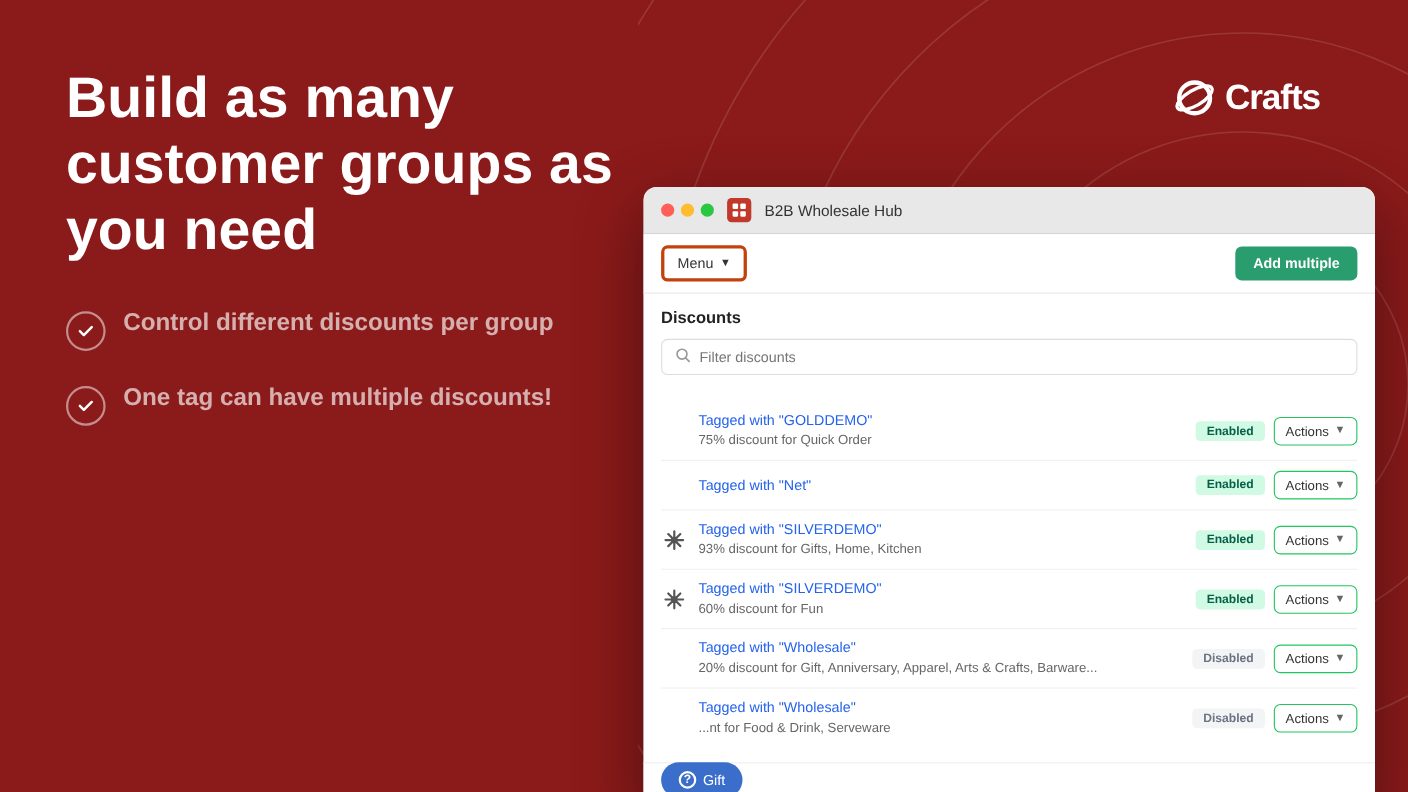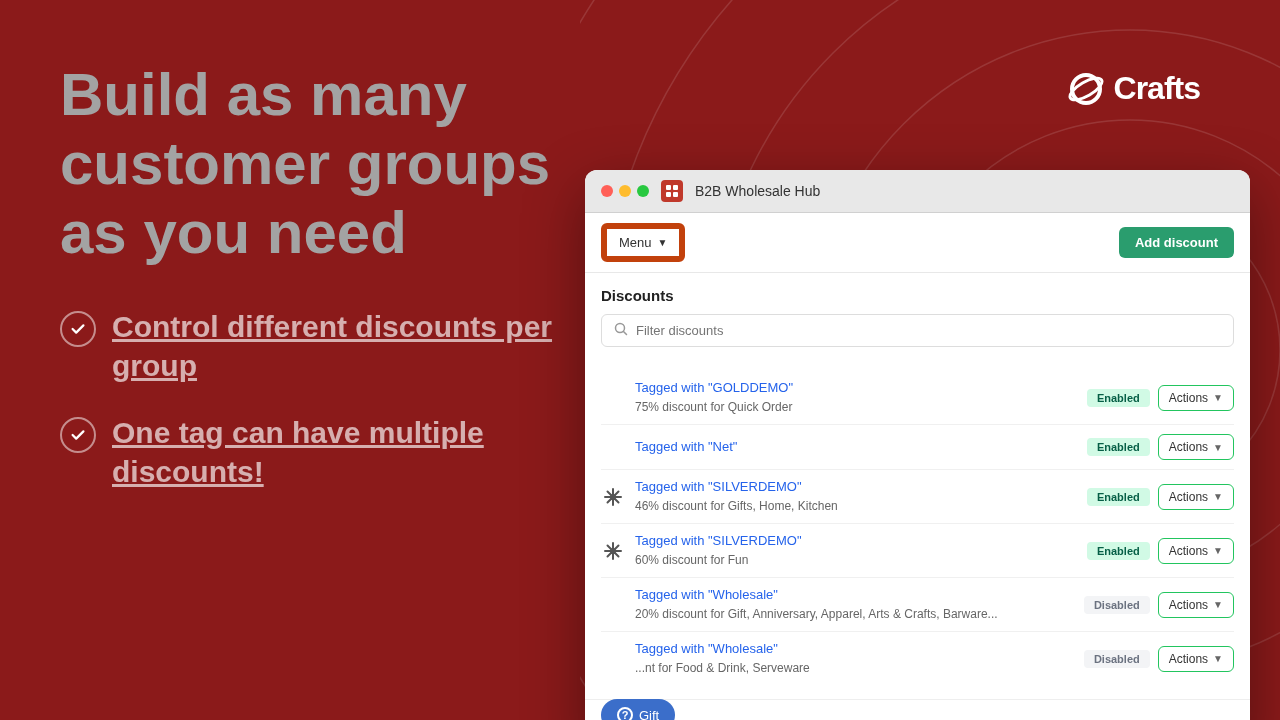--- a/index.html
+++ b/index.html
@@ -22,23 +22,23 @@
 
     
     .left-content {
       position: absolute;
       left: 60px;
       top: 60px;
       width: 500px;
     }
 
     .main-heading {
-      font-size: 60px;
+      font-size: 52px;
       font-weight: 800;
-      color: #a3a3a3;
+      color: #ffffff;
       line-height: 1.15;
       margin-bottom: 40px;
     }
 
     .bullet-list {
       list-style: none;
       display: flex;
       flex-direction: column;
       gap: 28px;
     }
@@ -60,25 +60,24 @@
       flex-shrink: 0;
       margin-top: 4px;
     }
 
     .check-icon svg {
       width: 18px;
       height: 18px;
     }
 
     .bullet-text {
-      font-size: 30px;
+      font-size: 22px;
       font-weight: 600;
       color: rgba(255,255,255,0.65);
       line-height: 1.3;
-      text-decoration: underline;
     }
 
     
     .orbit-logo {
       position: absolute;
       top: 70px;
       right: 80px;
       font-size: 38px;
       font-weight: 700;
       color: #fff;
@@ -152,21 +151,21 @@
     .toolbar {
       padding: 10px 16px;
       display: flex;
       align-items: center;
       justify-content: space-between;
       border-bottom: 1px solid #e8e8e8;
       background: #fff;
     }
 
     .menu-btn {
-      border: 6px solid #c2410c;
+      border: 3px solid #c2410c;
       background: #fff;
       border-radius: 6px;
       padding: 6px 12px;
       font-size: 13px;
       color: #333;
       cursor: pointer;
       display: flex;
       align-items: center;
       gap: 6px;
     }
@@ -400,21 +399,21 @@
       <span class="app-title">B2B Wholesale Hub</span>
     </div>
 
     <div class="app-body">
 
       <div class="toolbar">
         <button class="menu-btn">
           <span>Menu</span>
           <span style="font-size:10px;">▼</span>
         </button>
-        <button class="add-discount-btn">Add discount</button>
+        <button class="add-discount-btn">Add multiple</button>
       </div>
 
       <div class="discounts-section">
         <div class="discounts-title">Discounts</div>
 
         <div class="search-box">
           <span class="search-icon">
             <svg width="14" height="14" viewBox="0 0 14 14" fill="none" xmlns="http://www.w3.org/2000/svg">
               <circle cx="6" cy="6" r="4.5" stroke="#999" stroke-width="1.5"></circle>
               <path d="M9.5 9.5L12.5 12.5" stroke="#999" stroke-width="1.5" stroke-linecap="round"></path>
@@ -454,21 +453,21 @@
 
         <div class="discount-row">
           <div class="row-icon">
             <svg viewBox="0 0 20 20" fill="none" xmlns="http://www.w3.org/2000/svg">
               <path d="M10 2L10 18M2 10L18 10M4.5 4.5L15.5 15.5M15.5 4.5L4.5 15.5" stroke="#555" stroke-width="2" stroke-linecap="round"></path>
               <circle cx="10" cy="10" r="3" fill="#555"></circle>
             </svg>
           </div>
           <div class="row-info">
             <a href="#" class="row-name">Tagged with "SILVERDEMO"</a>
-            <span class="row-desc">46% discount for Gifts, Home, Kitchen</span>
+            <span class="row-desc">93% discount for Gifts, Home, Kitchen</span>
           </div>
           <div class="row-actions">
             <span class="status-badge status-enabled">Enabled</span>
             <button class="actions-btn">
               <span>Actions</span>
               <span class="chevron">▼</span>
             </button>
           </div>
         </div>
 

